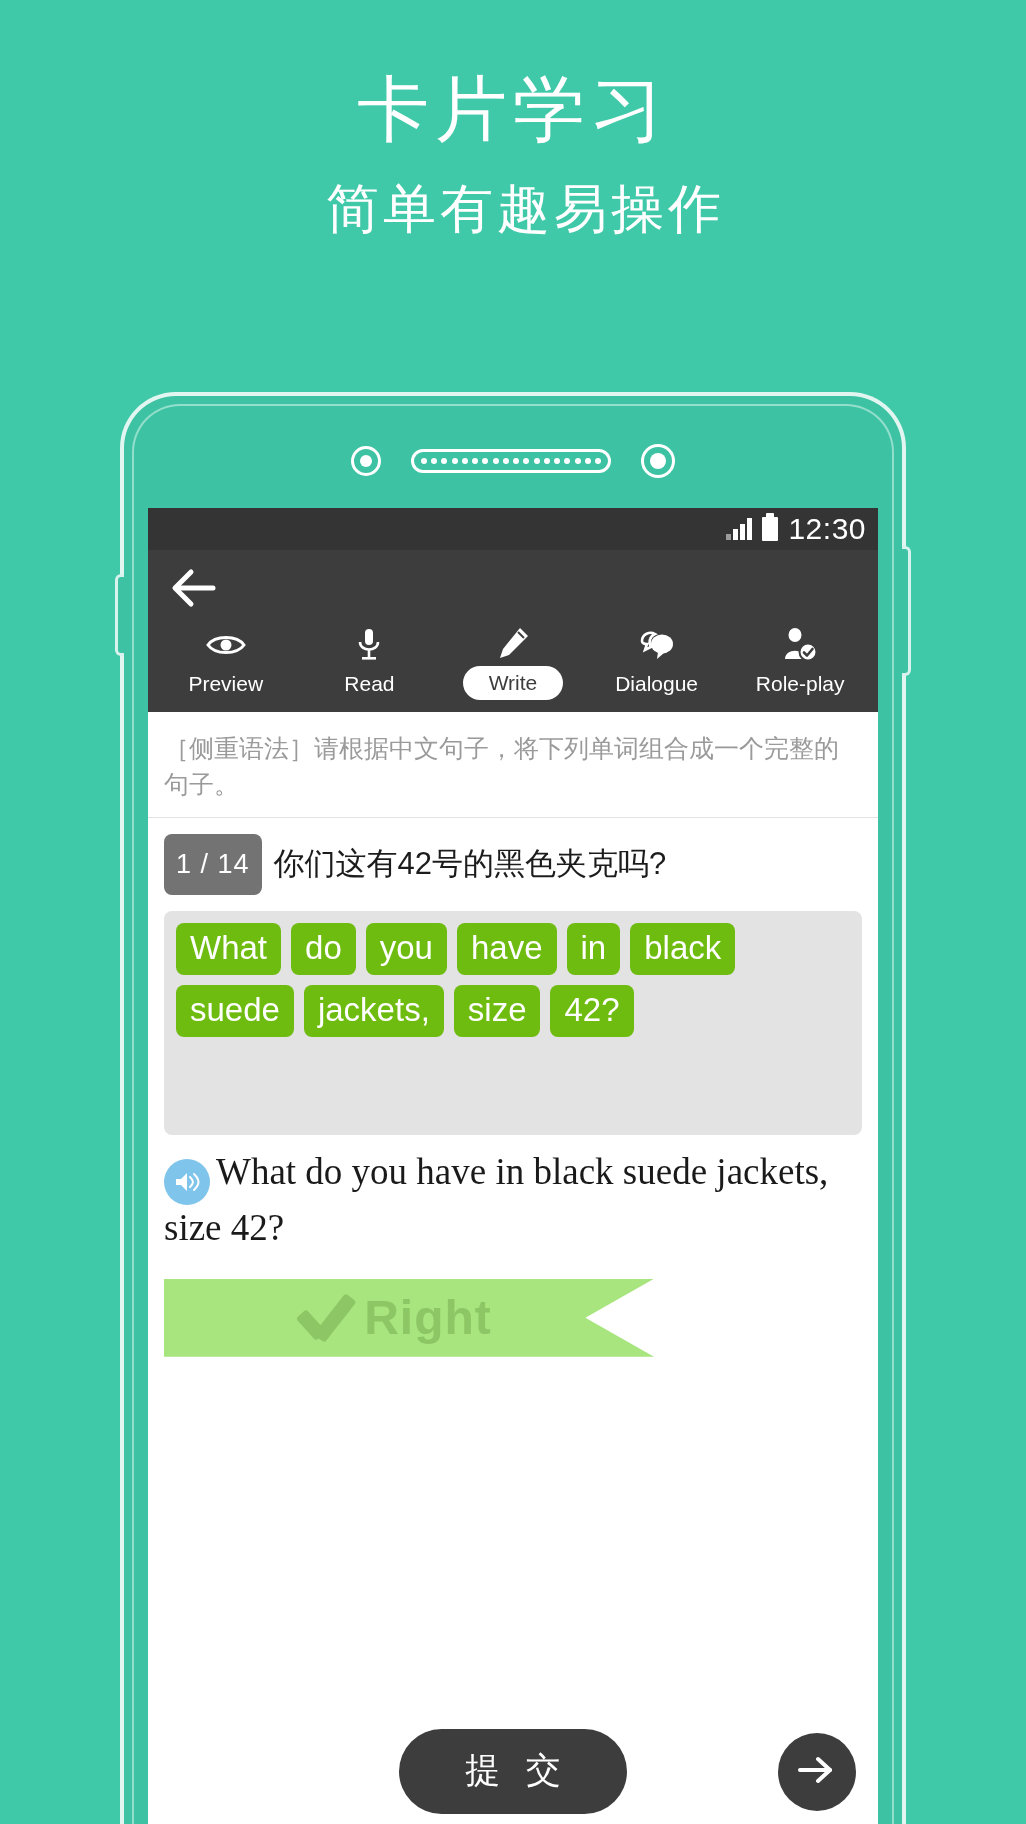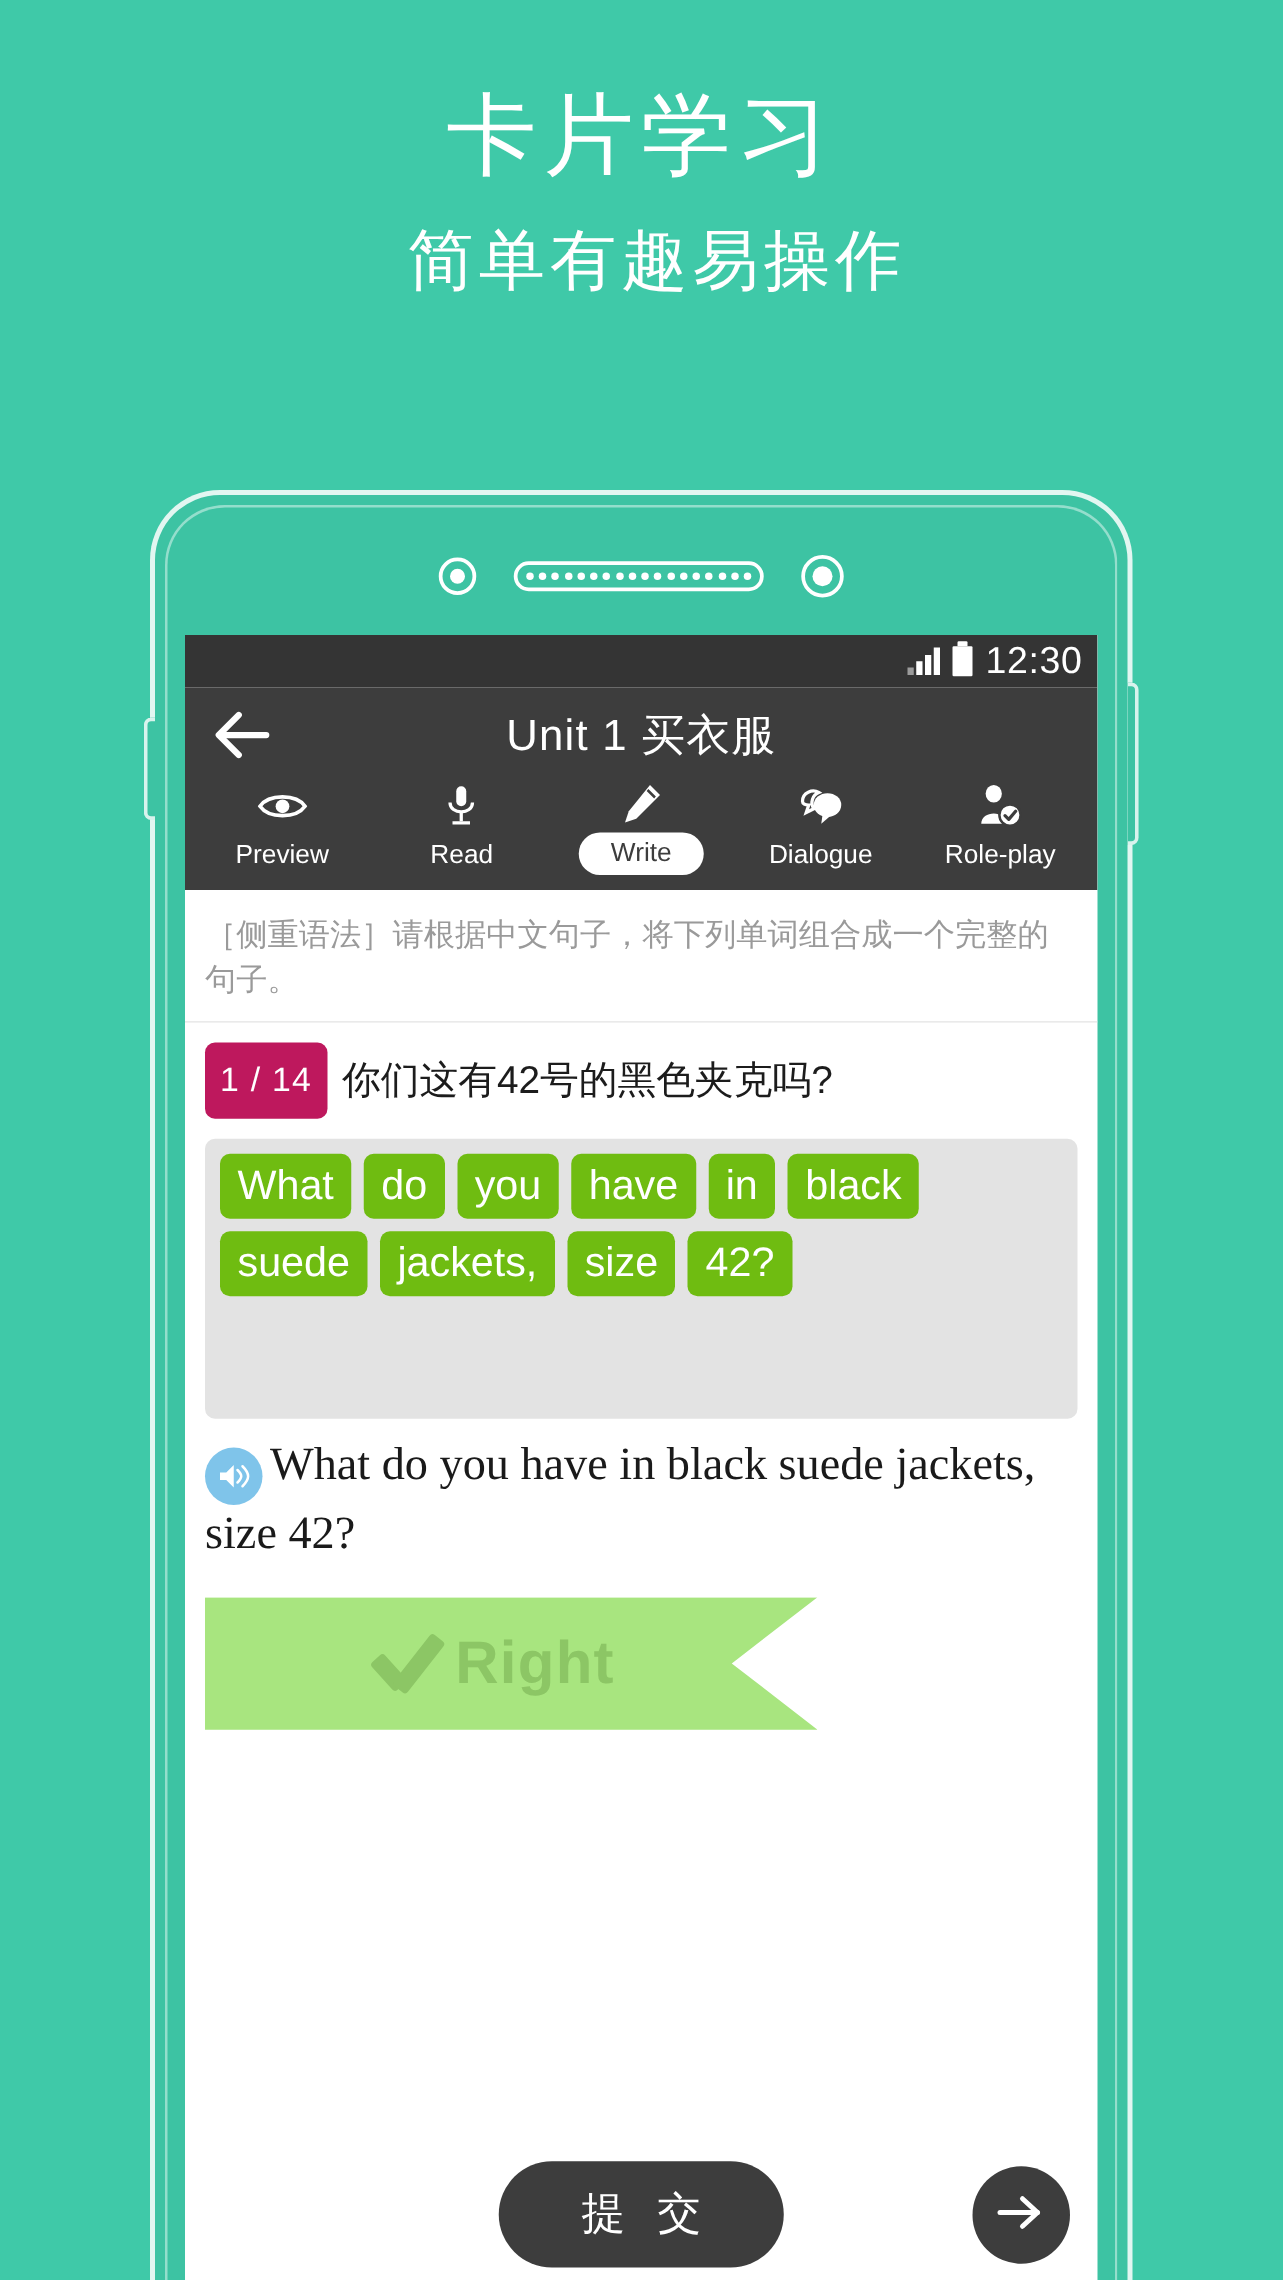--- a/index.html
+++ b/index.html
@@ -249,21 +249,21 @@
     border-bottom: 1px solid #e3e3e3;
   }
 
   .question-row {
     display: flex;
     align-items: center;
     gap: 12px;
     padding: 16px 16px 10px 16px;
   }
   .q-badge {
-    background: #be185d;
+    background: #737373;
     color: #ffffff;
     font-size: 27px;
     padding: 15px 12px;
     border-radius: 8px;
     letter-spacing: 1px;
     white-space: nowrap;
   }
   .q-text {
     font-size: 31px;
     color: #1c1c1c;
@@ -311,21 +311,21 @@
   }
 
   .ribbon-wrap {
     position: relative;
     margin: 22px 0 0 0;
     padding-left: 16px;
   }
   .ribbon {
     position: relative;
     width: 490px;
-    height: 106px;
+    height: 78px;
     background: #a8e57f;
     display: flex;
     align-items: center;
     justify-content: center;
     gap: 12px;
     filter: drop-shadow(0 4px 3px rgba(0,0,0,0.12));
     clip-path: polygon(0 0, 100% 0, 86% 50%, 100% 100%, 0 100%);
   }
   .ribbon-check {
     width: 56px; height: 56px;
@@ -443,21 +443,20 @@
     </div>
 
     <div class="appbar">
       <div class="appbar-top">
         <span class="back-arrow">
           <svg width="48" height="40" viewBox="0 0 48 40" aria-hidden="true">
             <path d="M22 4 L6 20 L22 36" fill="none" stroke="#ffffff" stroke-width="5" stroke-linecap="round" stroke-linejoin="round"></path>
             <path d="M7 20 L44 20" fill="none" stroke="#ffffff" stroke-width="5" stroke-linecap="round"></path>
           </svg>
         </span>
-        <span class="appbar-title">Unit 1 买衣服</span>
       </div>
 
       <div class="tabs">
 
         <div class="tab">
           <span class="tab-icon">
             <svg width="40" height="26" viewBox="0 0 40 26" aria-hidden="true">
               <path d="M2 13 C9 3, 31 3, 38 13 C31 23, 9 23, 2 13 Z" fill="none" stroke="#ffffff" stroke-width="3"></path>
               <circle cx="20" cy="13" r="5.5" fill="#ffffff"></circle>
             </svg>

